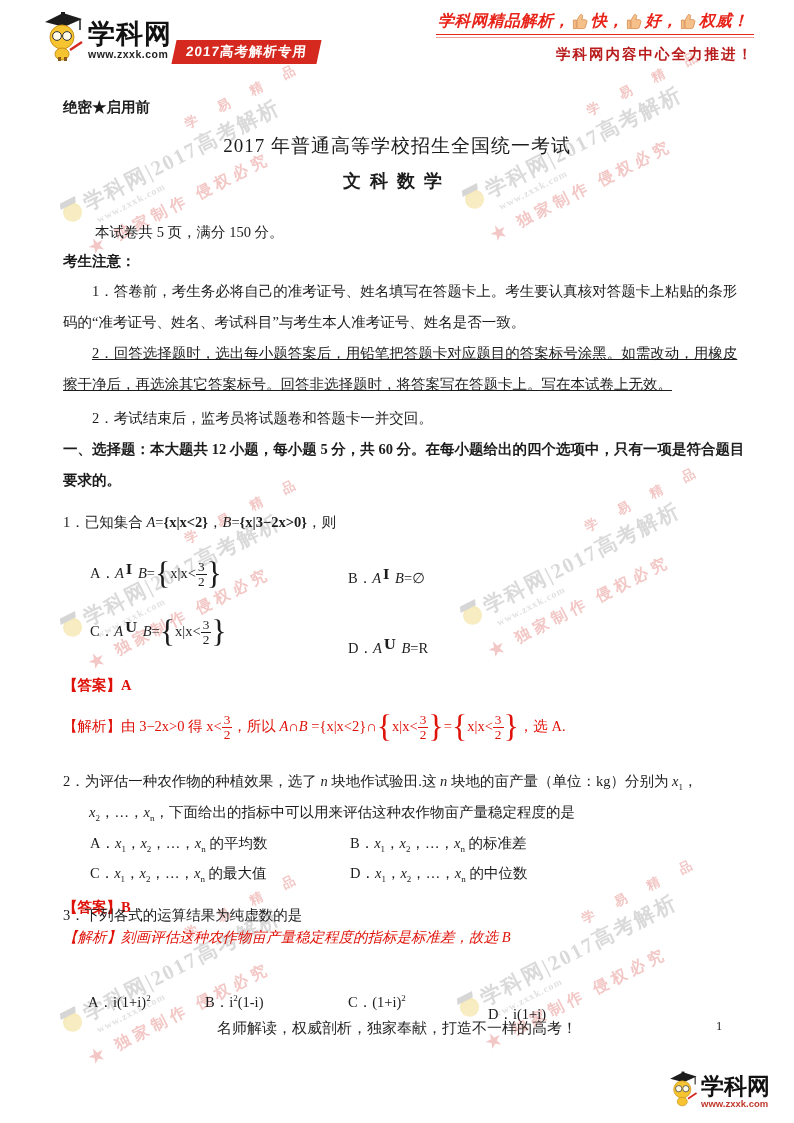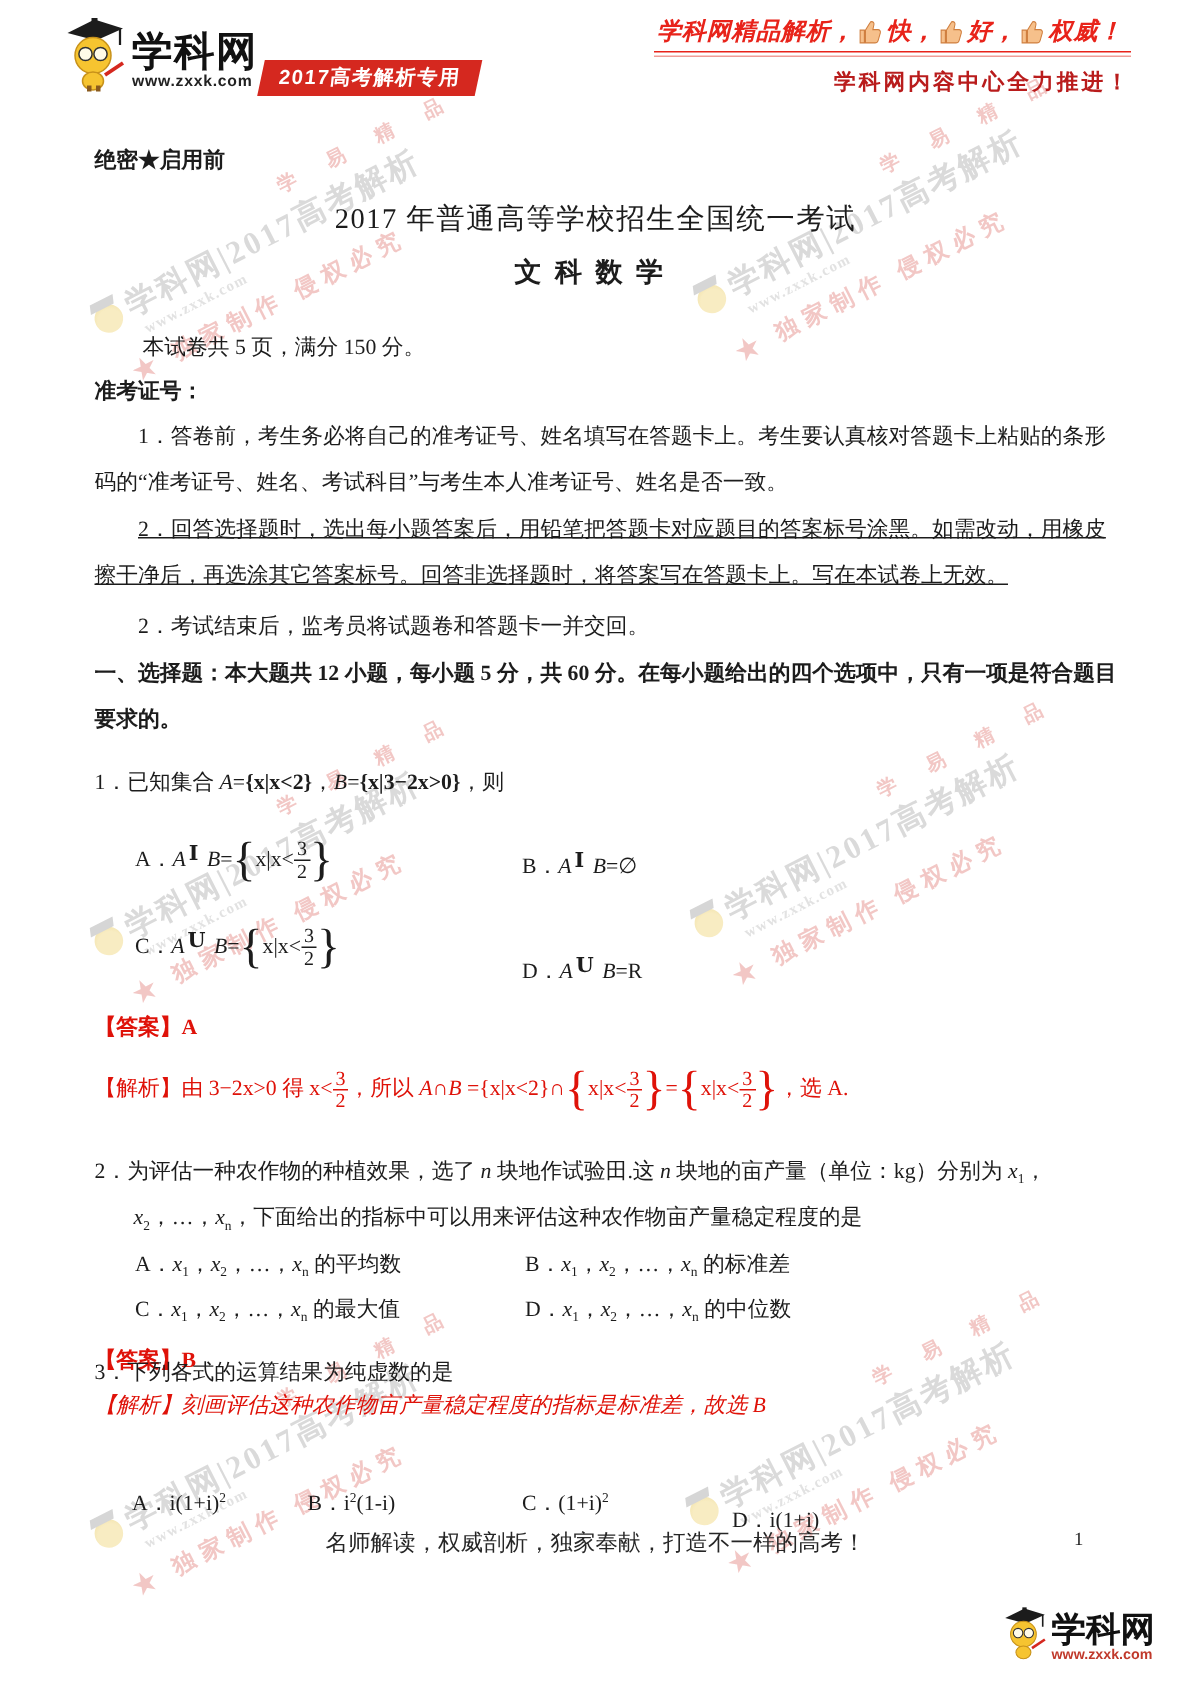--- a/index.html
+++ b/index.html
@@ -138,21 +138,21 @@
         </svg>
       <span>权威！</span>
     </div>
     <div class="abs slogan-rule" style="left:436px;top:34px;width:318px;"></div>
     <div class="abs slogan2" style="left:446px;top:45px;width:308px;">学科网内容中心全力推进！</div>
 
     <div class="abs t bold" style="left:63px;top:96px;">绝密★启用前</div>
     <div class="abs center" style="top:133px;font-size:19px;letter-spacing:1px;">2017 年普通高等学校招生全国统一考试</div>
     <div class="abs center" style="top:169px;font-size:18px;font-weight:600;letter-spacing:9px;">文科数学</div>
     <div class="abs t" style="left:95px;top:221px;">本试卷共 5 页，满分 150 分。</div>
-    <div class="abs t bold" style="left:63px;top:250px;">准考证号：</div>
+    <div class="abs t bold" style="left:63px;top:250px;">考生注意：</div>
 
     <div class="abs wrap" style="left:63px;top:276px;width:676px;text-indent:2em;">1．答卷前，考生务必将自己的准考证号、姓名填写在答题卡上。考生要认真核对答题卡上粘贴的条形码的“准考证号、姓名、考试科目”与考生本人准考证号、姓名是否一致。</div>
     <div class="abs wrap" style="left:63px;top:338px;width:676px;text-indent:2em;text-decoration:underline;">2．回答选择题时，选出每小题答案后，用铅笔把答题卡对应题目的答案标号涂黑。如需改动，用橡皮擦干净后，再选涂其它答案标号。回答非选择题时，将答案写在答题卡上。写在本试卷上无效。</div>
     <div class="abs wrap" style="left:63px;top:403px;width:676px;text-indent:2em;">2．考试结束后，监考员将试题卷和答题卡一并交回。</div>
     <div class="abs wrap bold" style="left:63px;top:434px;width:682px;">一、选择题：本大题共 12 小题，每小题 5 分，共 60 分。在每小题给出的四个选项中，只有一项是符合题目要求的。</div>
 
     <div class="abs t mathline" style="left:63px;top:507px;line-height:30px;">1．已知集合 <i>A</i>=<b class="mset">{x|x&lt;2}</b>，<i>B</i>=<b class="mset">{x|3−2x&gt;0}</b>，则</div>
     <div class="abs t mathline" style="left:90px;top:545px;line-height:56px;">A．<i>A</i><b class="setop">I</b> <i>B</i>=<span class="bb">{</span>x|x&lt;<span class="frac">
           <span class="fn">3</span>
           <span class="fd">2</span>

